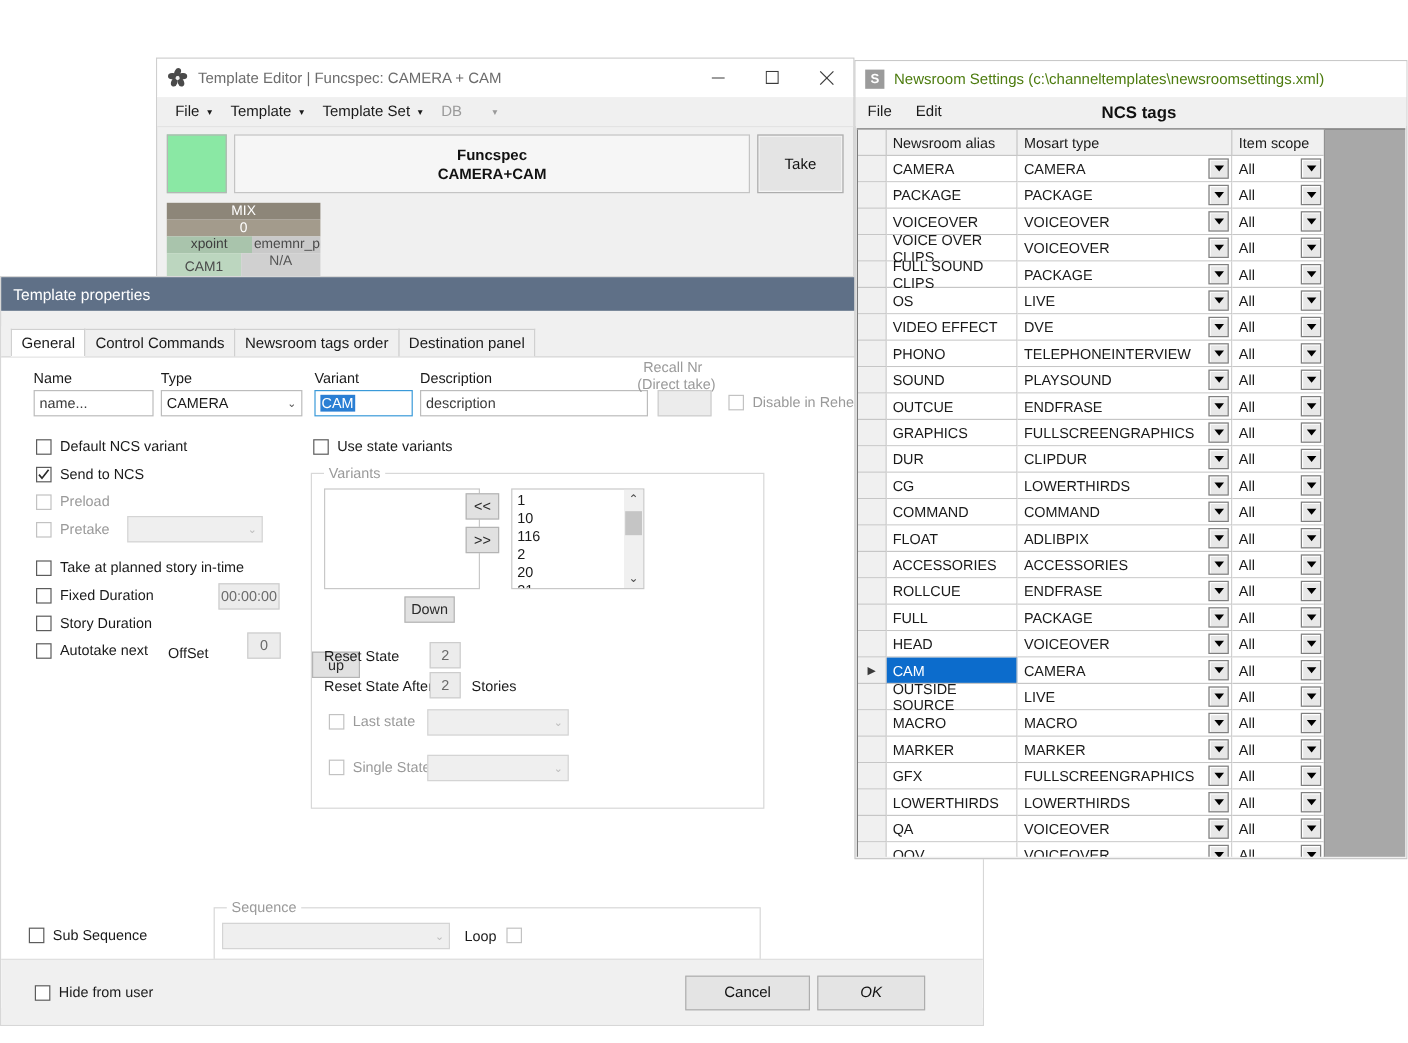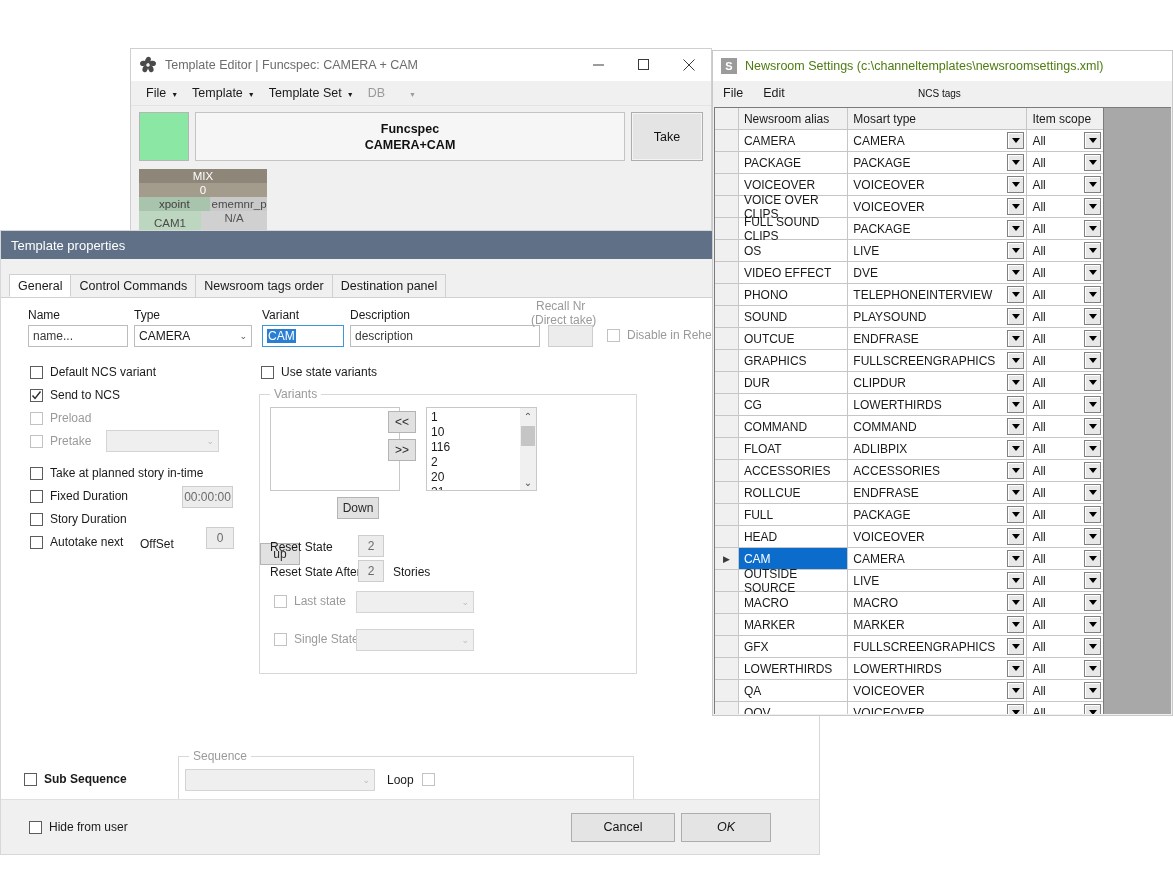--- a/index.html
+++ b/index.html
@@ -147,21 +147,21 @@
     background: #f0f0f0; border: 1px solid #c9c9c9;
   }
   .ns-titlebar { height: 30px; display: flex; align-items: center; padding-left: 8px; background: #ffffff; }
   .ns-icon {
     width: 16px; height: 16px; background: #9b9b9b; color: #ffffff; font-size: 11px; font-weight: bold;
     display: flex; align-items: center; justify-content: center; margin-right: 8px; flex: none;
   }
   .ns-title { font-size: 12.5px; color: #4d7c0f; white-space: nowrap; }
   .ns-menubar { height: 24px; display: flex; align-items: center; background: #f0f0f0; position: relative; }
   .ns-menu { font-size: 12.5px; color: #1a1a1a; padding: 0 10px; }
-  .ns-heading { position: absolute; left: 205px; font-size: 10px; font-weight: normal; color: #111; }
+  .ns-heading { position: absolute; left: 205px; font-size: 14px; font-weight: bold; color: #111; }
 
   .grid-wrap { position: absolute; left: 1px; top: 56px; right: 1px; bottom: 1px;
                background: #a8a8a8; border-top: 1px solid #7b7b7b; overflow: hidden; }
   .grid { background: #ffffff; width: 390px; border-right: 1px solid #7b7b7b;
           border-left: 1px solid #7b7b7b; }
   .grid-header { display: flex; height: 22px; background: #f0f0f0; }
   .gh-cell { border-right: 1px solid #c6c6c6; border-bottom: 1px solid #c6c6c6;
              font-size: 12px; color: #1a1a1a; display: flex; align-items: center; padding-left: 5px; }
   .gh-ind { width: 24px; }
   .gh-alias { width: 110px; }
@@ -427,21 +427,21 @@
         <div class="cb-row" style="position:absolute;left:14px;top:237px;">
           <span class="cbox dim"></span>
           <span class="lbl-dim">Single State</span>
         </div>
         <div class="combo disabled" style="position:absolute;left:96px;top:234px;width:118px;">
           <span></span>
           <span class="arw">⌄</span>
         </div>
       </div>
 
-      <div class="cb-row" style="position:absolute;left:23px;top:474px;font-weight:bold;">
+      <div class="cb-row" style="position:absolute;left:23px;top:474px;">
         <span class="cbox"></span>
         <span class="lbl">Sub Sequence</span>
       </div>
 
       <div class="group" style="left:177px;top:458px;width:456px;height:44px;">
         <span class="group-title">Sequence</span>
         <div class="combo disabled" style="position:absolute;left:6px;top:12px;width:190px;">
           <span></span>
           <span class="arw">⌄</span>
         </div>

